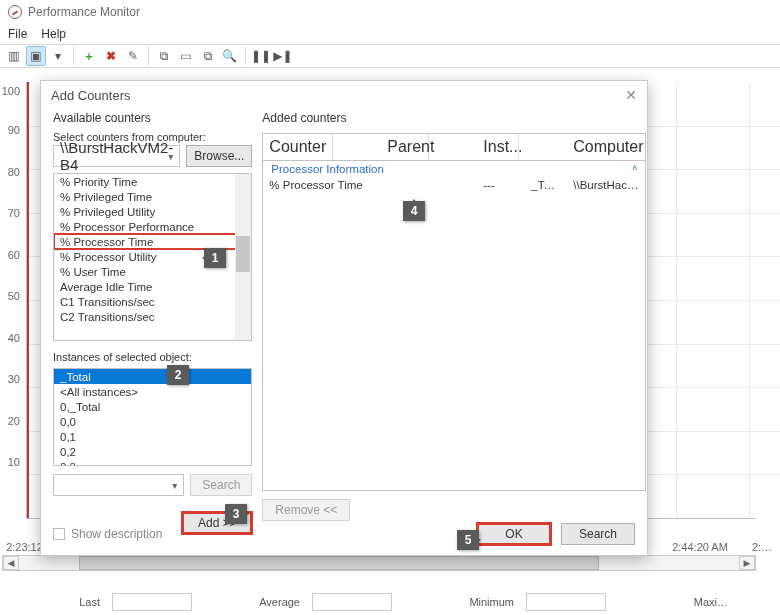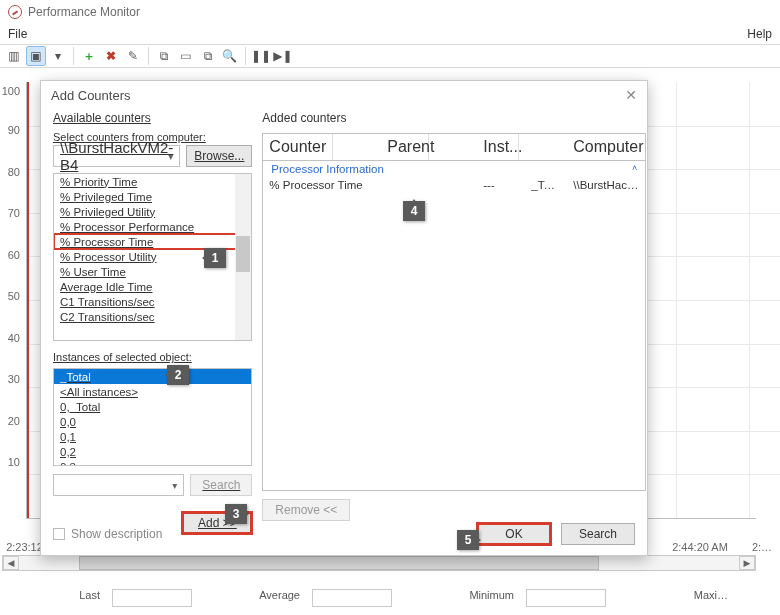--- a/index.html
+++ b/index.html
@@ -2,21 +2,21 @@
 <html><head>
 <meta charset="utf-8">
 <style>
 * { box-sizing: border-box; font-family: "Segoe UI", Tahoma, sans-serif; }
 body { margin:0; width:780px; height:615px; background:#fff; overflow:hidden; position:relative; color:#222; }
 
 .titlebar { height:24px; display:flex; align-items:center; padding:0 8px; font-size:12px; color:#6b6b6b; gap:6px; }
 .titlebar .app-icon { width:14px; height:14px; border:1.5px solid #b14a4a; border-radius:50%; position:relative; }
 .titlebar .app-icon::after { content:""; position:absolute; left:3px; top:6px; width:6px; height:1.5px; background:#b14a4a; transform:rotate(-35deg); }
 
-.menubar { height:20px; display:flex; align-items:center; gap:14px; padding:0 8px; font-size:12px; color:#333;justify-content:space-between; }
+.menubar { height:20px; display:flex; align-items:center; gap:14px; padding:0 8px; font-size:12px; color:#333; }
 .menubar span { cursor:default; }
 
 .toolbar { height:24px; border-top:1px solid #d9d9d9; border-bottom:1px solid #d9d9d9; display:flex; align-items:center; padding:0 4px; gap:2px; }
 .tbtn { width:20px; height:20px; display:flex; align-items:center; justify-content:center; font-size:12px; color:#555; border-radius:2px; }
 .tbtn.active { background:#cfe6fb; border:1px solid #8fbce6; }
 .tsep { width:1px; height:18px; background:#d9d9d9; margin:0 3px; }
 .plus { color:#2aa82a; font-weight:bold; }
 .xred { color:#c0392b; font-weight:bold; }
 
 .graph { position:absolute; left:0; top:68px; right:0; bottom:40px; }
@@ -25,31 +25,31 @@
 .plotarea { position:absolute; left:26px; right:24px; top:14px; bottom:56px; border:1px solid #bfbfbf; border-top:none; border-right:none; }
 .gridline-h { position:absolute; left:0; right:-36px; height:1px; background:#e9e9e9; }
 .gridline-v { position:absolute; top:0; bottom:0; width:1px; background:#e9e9e9; }
 .redline { position:absolute; top:0; bottom:0; width:1.5px; background:#c0392b; left:0; }
 .xtick { position:absolute; bottom:22px; font-size:11px; color:#666; transform:translateX(-50%); }
 .hscroll { position:absolute; left:2px; right:24px; bottom:4px; height:16px; border:1px solid #c9c9c9; background:#f4f4f4; display:flex; align-items:center; }
 .hscroll .arrow { width:16px; height:14px; display:flex; align-items:center; justify-content:center; font-size:9px; color:#666; border:1px solid #ccc; }
 .hscroll .track { flex:1; position:relative; height:14px; }
 .hscroll .thumb { position:absolute; top:0; bottom:0; left:60px; width:520px; background:#d9d9d9; border:1px solid #bbb; }
 
-.stats { position:absolute; left:40px; right:20px; bottom:0px; height:26px; display:flex; font-size:11px; color:#555; gap:12px; }
+.stats { position:absolute; left:40px; right:20px; bottom:0px; height:26px; display:flex; align-items:center; font-size:11px; color:#555; gap:12px; }
 .stats .lbl { text-align:right; }
 .stats .val { border:1px solid #c9c9c9; height:18px; background:#fff; }
 
 
 .dialog { position:absolute; left:40px; top:80px; width:608px; height:476px; background:#fff; border:1px solid #c9c9c9; box-shadow:0 4px 14px rgba(0,0,0,.28); font-size:12px; color:#333; }
 .dlg-title { height:28px; display:flex; align-items:center; justify-content:space-between; padding:0 10px; font-size:13px; color:#4a4a4a; }
 .dlg-close { font-size:14px; color:#888; }
 .dlg-body { display:flex; gap:10px; padding:0 12px; }
 .pane { display:flex; flex-direction:column; }
-.pane.left { width:310px;text-decoration:underline; }
+.pane.left { width:310px; }
 .pane.right { flex:1; }
 
 .groupname { font-size:12px; color:#333; margin:2px 0; }
 .subtext { font-size:11px; color:#333; margin:4px 0 2px 0; }
 
 .comp-row { display:flex; gap:6px; align-items:center; }
 .combo { border:1px solid #c2c2c2; height:22px; flex:1; display:flex; align-items:center; padding:0 6px; font-size:15px; color:#333; position:relative; background:#fff; }
 .combo::after { content:"▾"; position:absolute; right:6px; color:#666; font-size:10px; }
 .btn { border:1px solid #adadad; background:#e8e8e8; height:22px; padding:0 10px; font-size:12px; display:flex; align-items:center; justify-content:center; cursor:default; }
 .btn.disabled { color:#999; background:#f2f2f2; border-color:#d3d3d3; }

